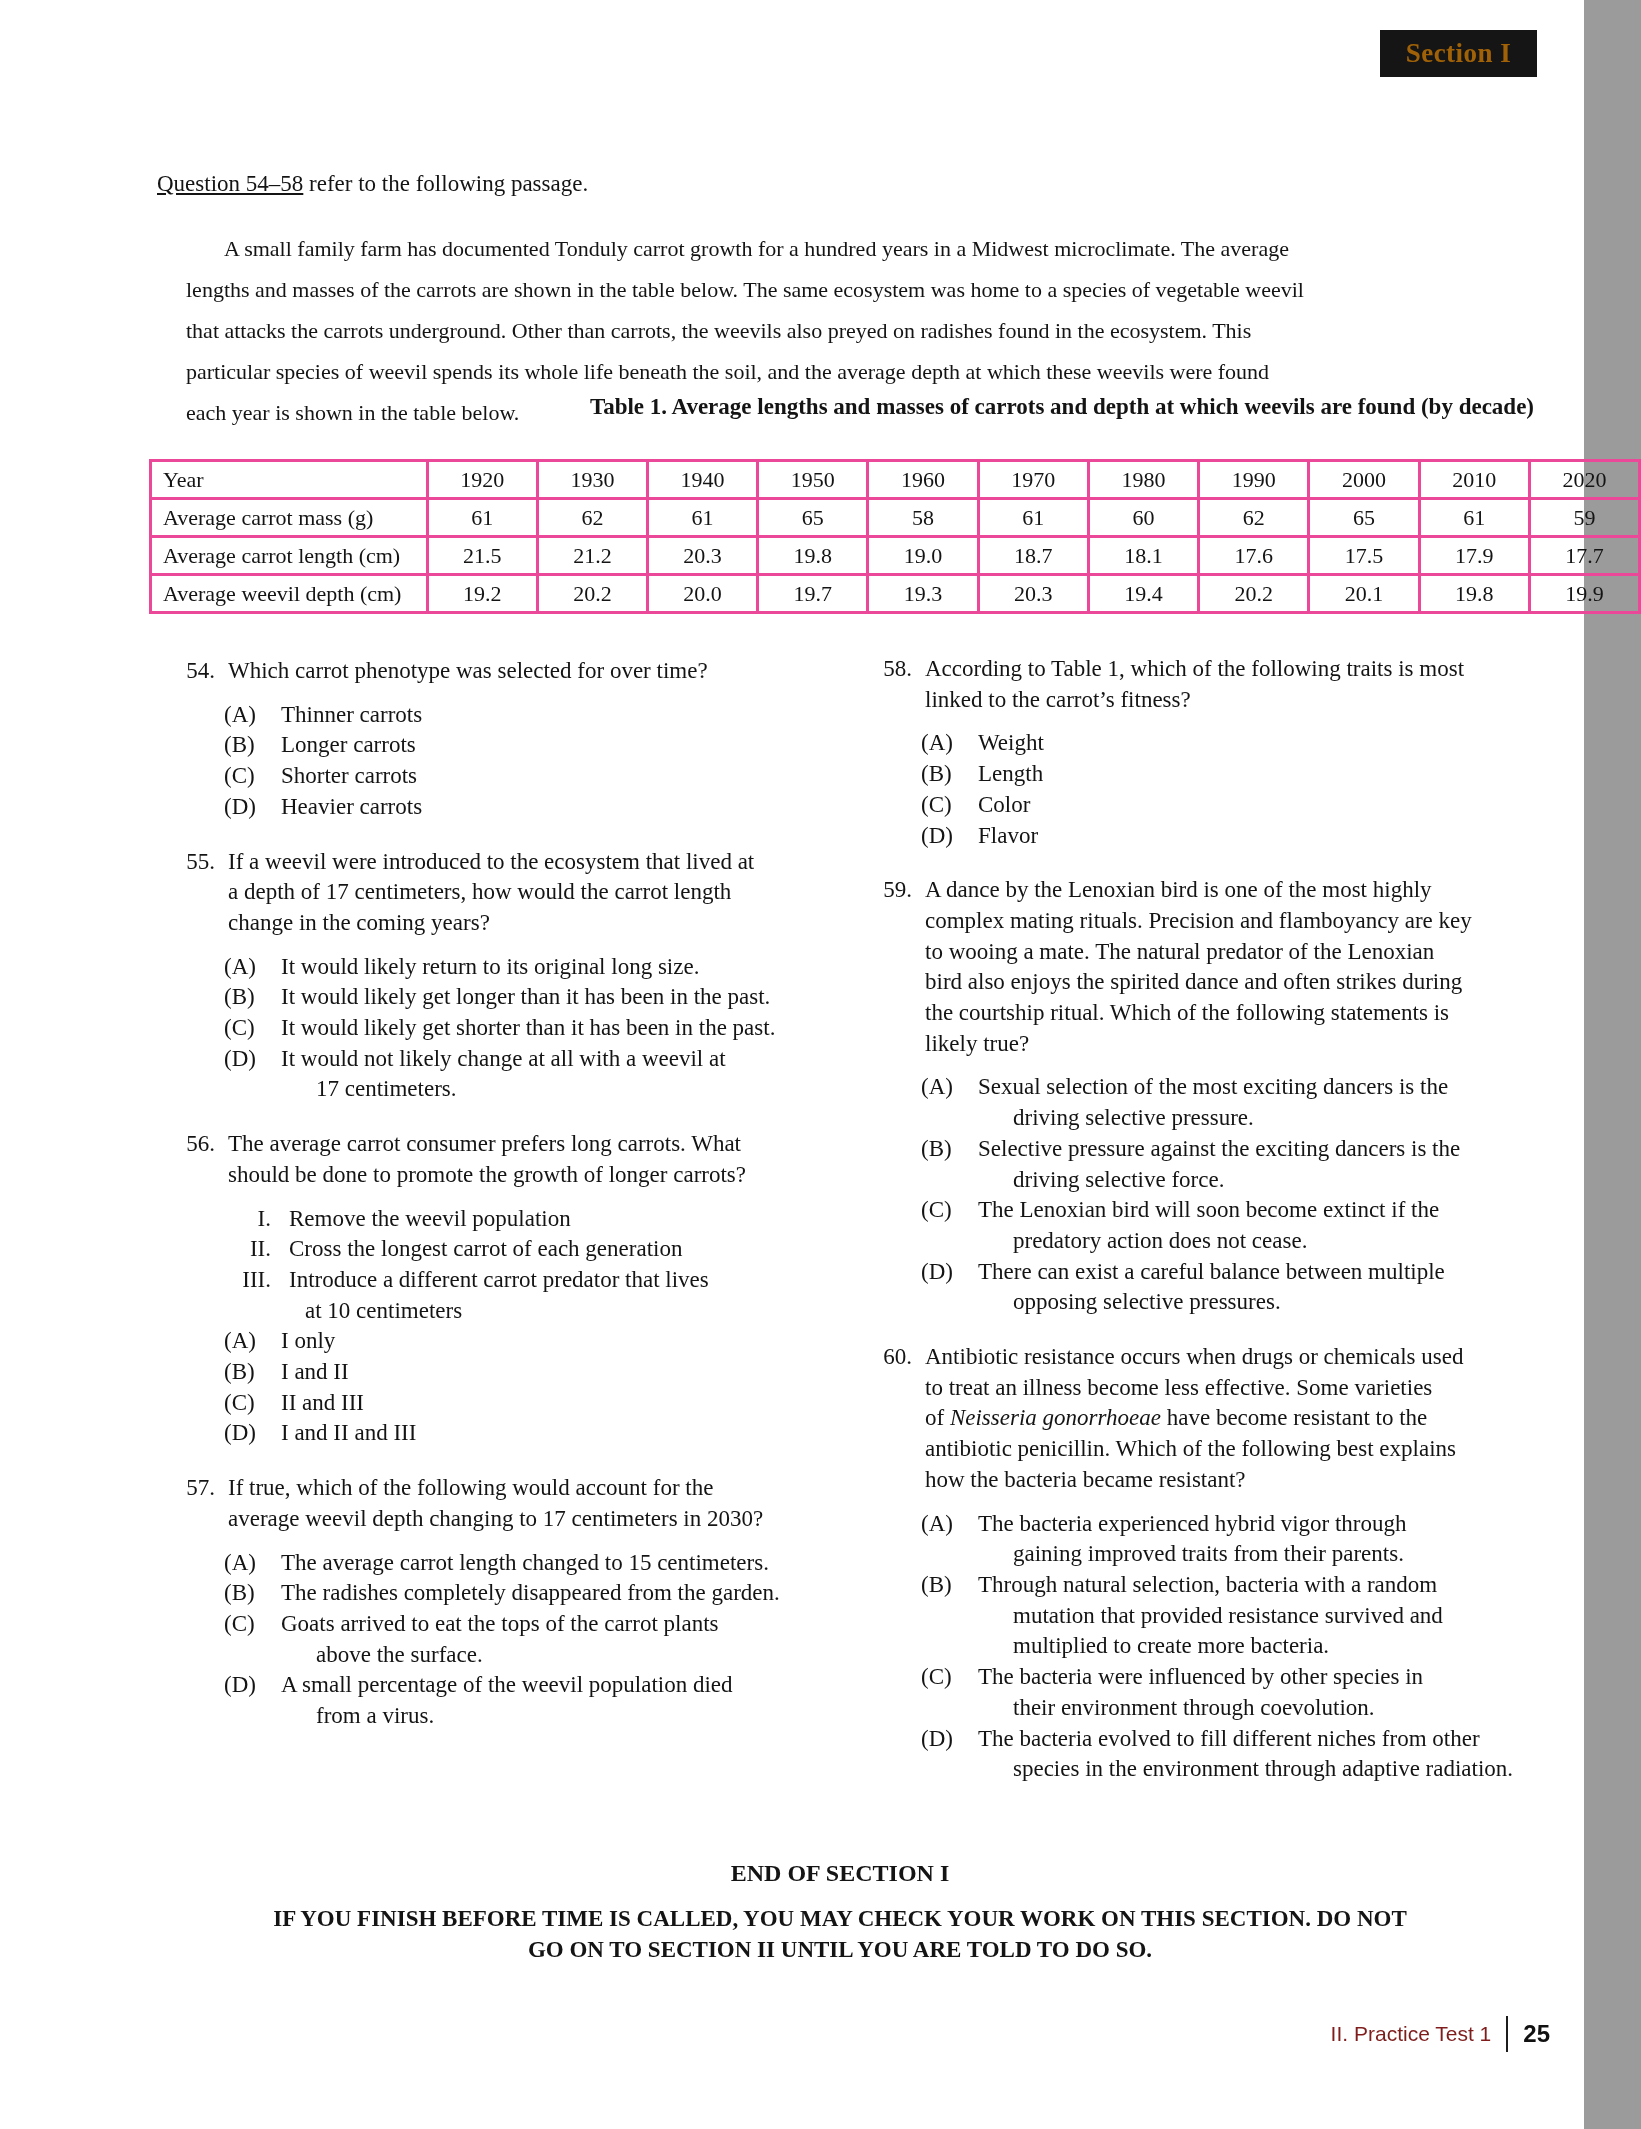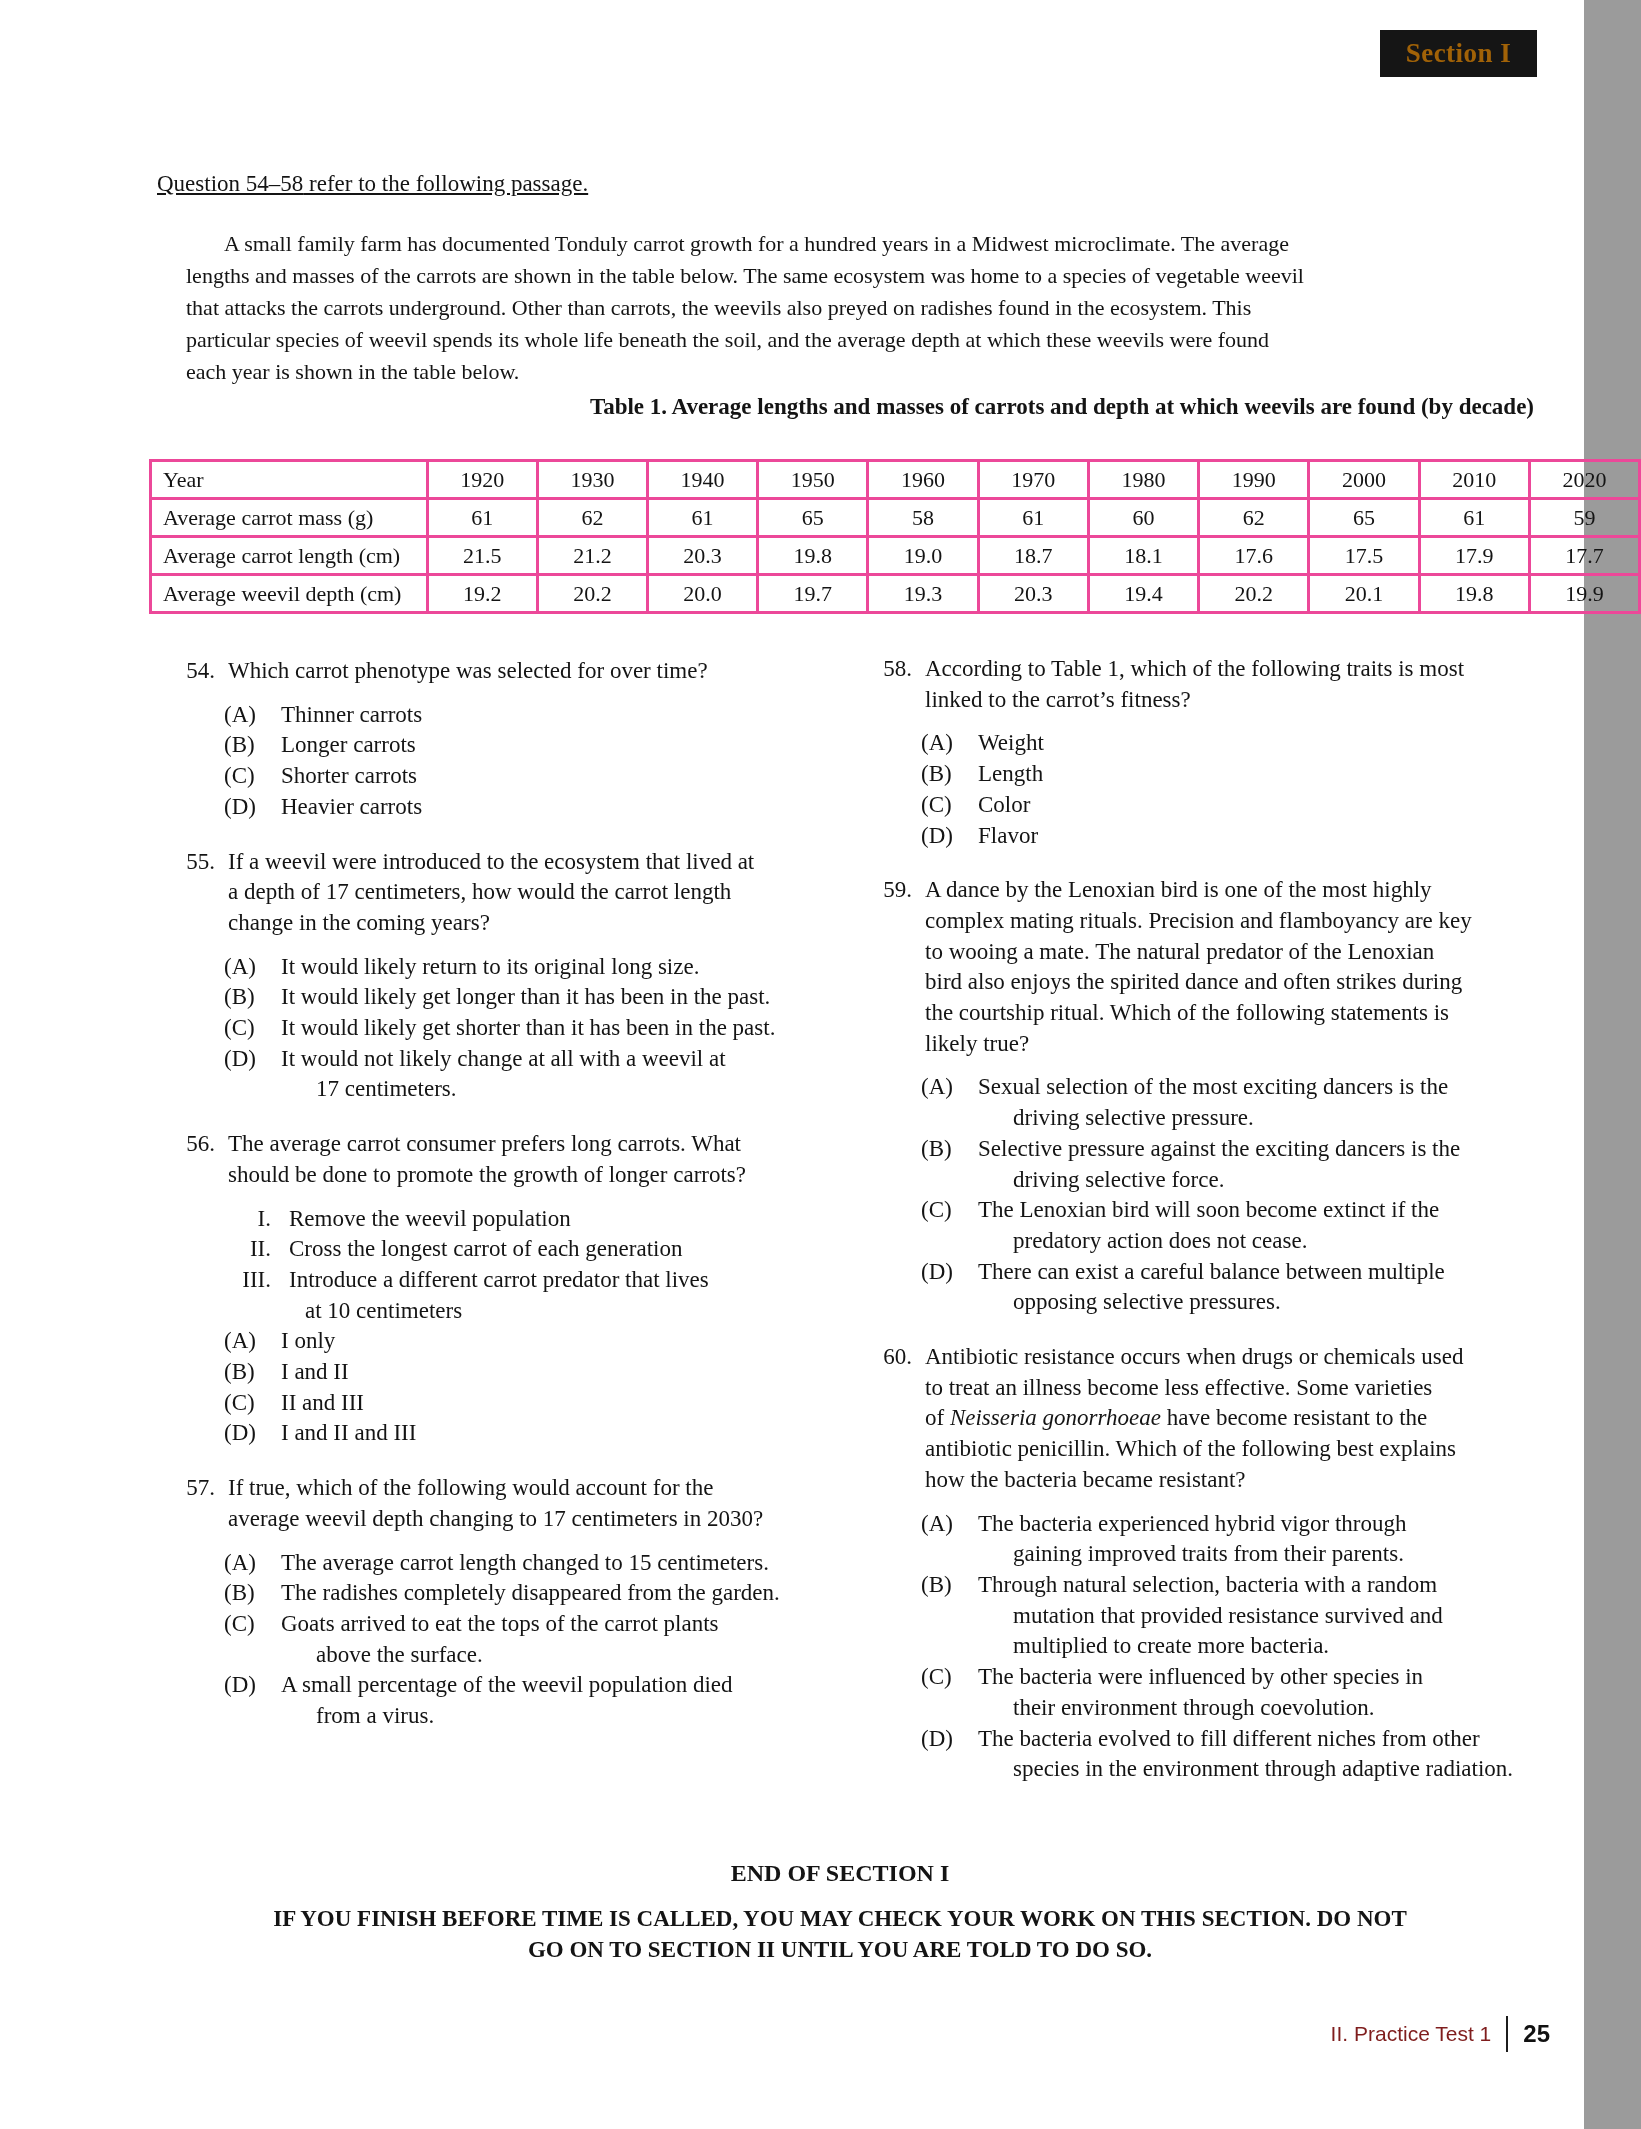--- a/index.html
+++ b/index.html
@@ -7,25 +7,25 @@
     position:relative; width:1641px; height:2129px; background:#ffffff;
     font-family:"Liberation Serif", serif; color:#141414; overflow:hidden;
     margin:0 auto;
   }
   .edge-bar { position:absolute; top:0; right:0; width:57px; height:2129px; background:#9b9b9b; }
   .badge {
     position:absolute; left:1380px; top:30px; width:157px; height:47px;
     background:#151515; color:#a16207; font-weight:bold; font-size:27px;
     display:flex; align-items:center; justify-content:center; letter-spacing:0.5px;
   }
-  .heading { position:absolute; left:157px; top:171px; font-size:23px;text-decoration:underline; }
+  .heading { position:absolute; left:157px; top:171px; font-size:23px; }
   .heading .ref { text-decoration:underline; }
   .passage {
     position:absolute; left:186px; top:228px; width:1360px;
-    font-size:22px; line-height:32px; white-space:pre-line; text-indent:38px;
+    font-size:22px; line-height:41px; white-space:pre-line; text-indent:38px;
   }
   .table-caption {
     position:absolute; left:132px; top:394px; width:1402px;
     text-align:right; font-weight:bold; font-size:23px;
   }
   table.ctable { position:absolute; left:149px; top:459px; border-collapse:collapse; table-layout:fixed; }
   table.ctable td { border:3px solid #ec4899; font-size:22px; height:33px; padding:1px 13px; }
   table.ctable td.lbl { width:296px; text-align:left; padding-left:11px; }
   table.ctable td.val { width:91px; text-align:center; }
   .qcol { position:absolute; font-size:23px; line-height:30.7px; }

